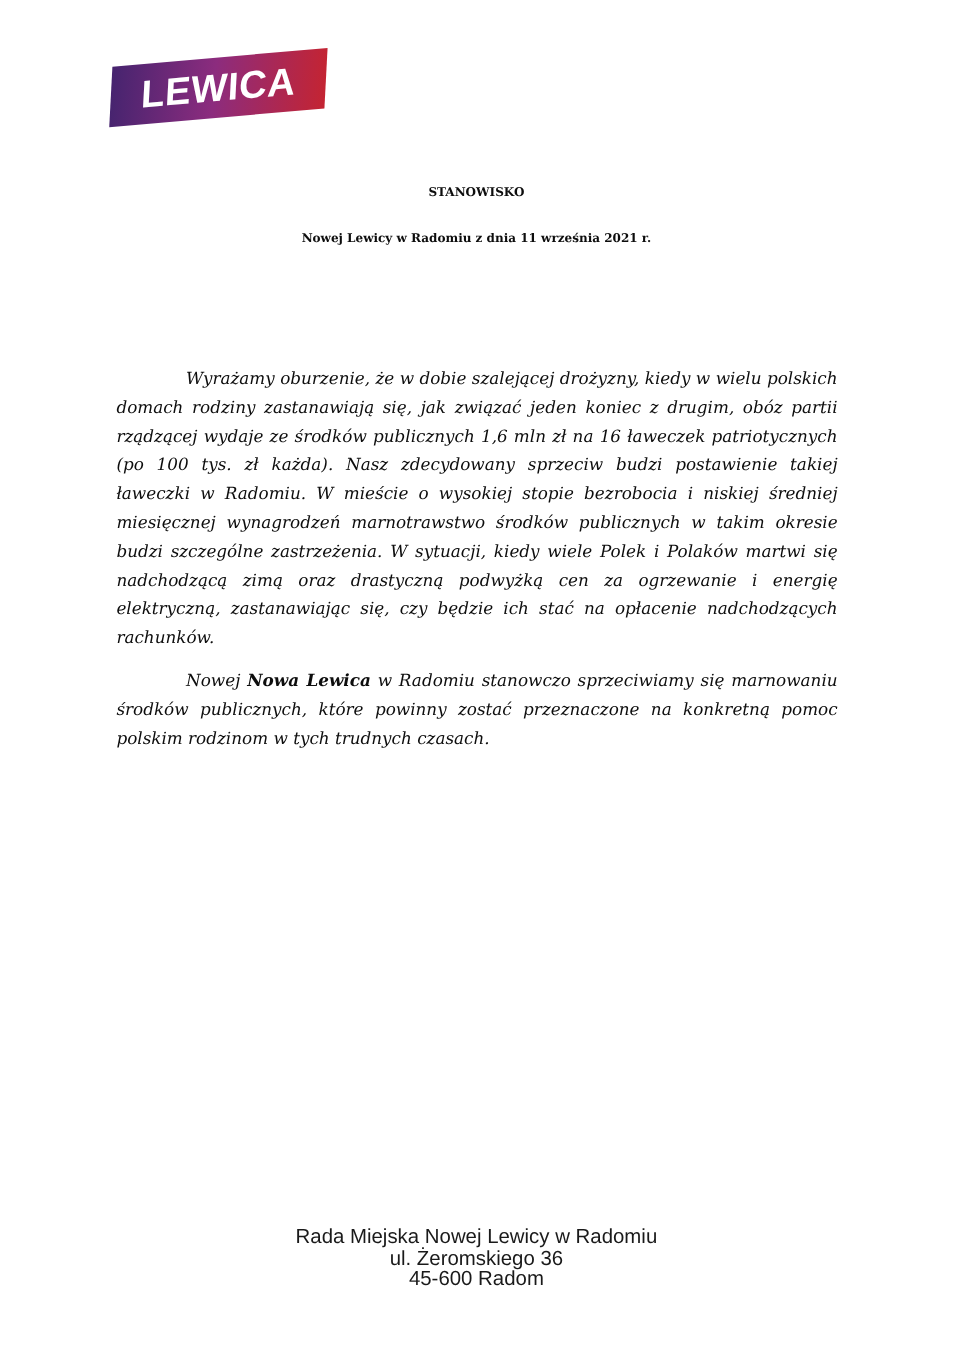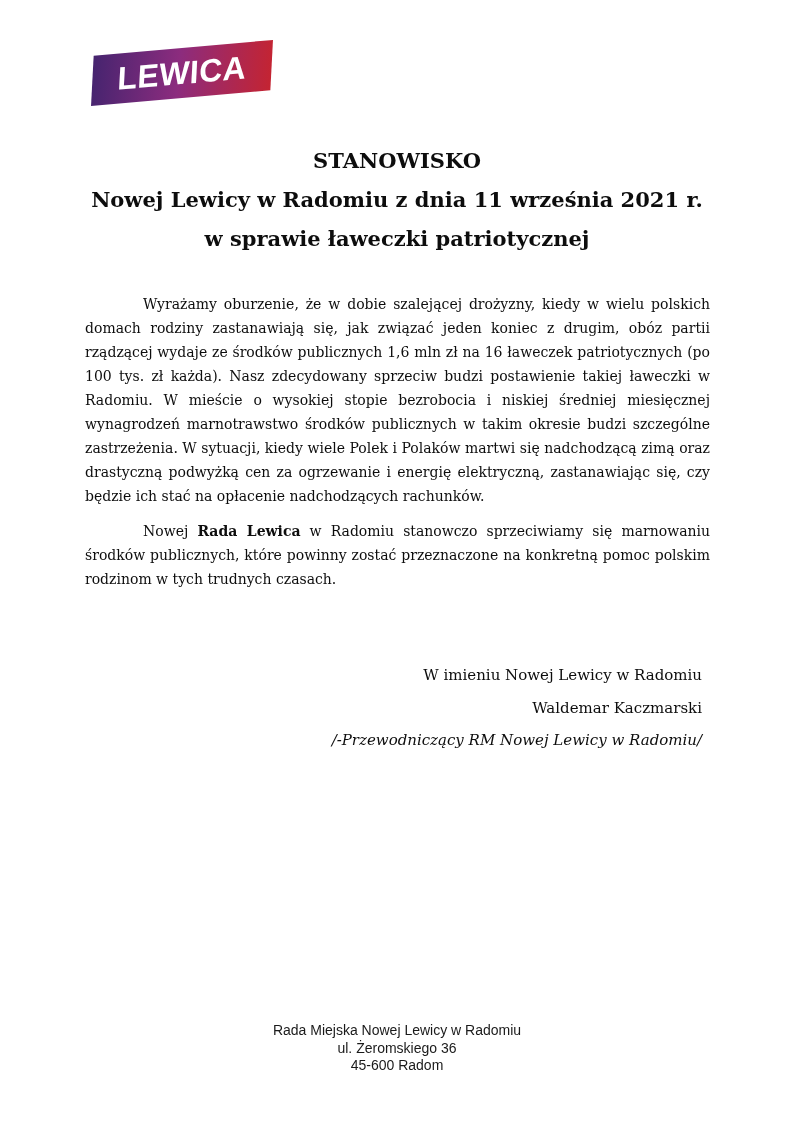--- a/index.html
+++ b/index.html
@@ -37,37 +37,37 @@
   }
 
   
   .heading {
     position: absolute;
     top: 141px;
     left: 0;
     width: 794px;
     text-align: center;
     font-weight: bold;
-    font-size: 21px;
+    font-size: 10px;
     line-height: 39px;
     color: #0d0d0d;
   }
 
   
   .body-text {
     position: absolute;
     left: 85px;
     top: 292px;
     width: 625px;
     font-size: 14px;
     line-height: 24px;
     text-align: justify;
     color: #0d0d0d;
   }
-  .body-text p { margin: 0; text-indent: 58px; }
+  .body-text p { margin: 12px; text-indent: 58px; font-style: italic; }
   .body-text p + p { margin-top: 11px; }
   .emphasis-bold { font-weight: bold; }
 
   
   .signature {
     position: absolute;
     left: 85px;
     top: 659px;
     width: 617px;
     text-align: right;
@@ -78,50 +78,44 @@
   .signature .italic { font-style: italic; }
 
   
   .footer {
     position: absolute;
     top: 1022px;
     left: 0;
     width: 794px;
     text-align: center;
     font-family: "Liberation Sans", sans-serif;
-    font-size: 14px;
+    font-size: 17px;
     line-height: 17.5px;
     color: #1a1a1a;
   }
 </style>
 </head>
 <body>
 
 <div class="page">
 
   <div class="logo">
     <span class="logo-text">LEWICA</span>
   </div>
 
   <div class="heading">
     <div>STANOWISKO</div>
     <div>Nowej Lewicy w Radomiu z dnia 11 września 2021 r.</div>
-    <div>w sprawie ławeczki patriotycznej</div>
   </div>
 
   <div class="body-text">
     <p>Wyrażamy oburzenie, że w dobie szalejącej drożyzny, kiedy w wielu polskich domach rodziny zastanawiają się, jak związać jeden koniec z drugim, obóz partii rządzącej wydaje ze środków publicznych 1,6 mln zł na 16 ławeczek patriotycznych (po 100 tys. zł każda). Nasz zdecydowany sprzeciw budzi postawienie takiej ławeczki w Radomiu. W mieście o wysokiej stopie bezrobocia i niskiej średniej miesięcznej wynagrodzeń marnotrawstwo środków publicznych w takim okresie budzi szczególne zastrzeżenia. W sytuacji, kiedy wiele Polek i Polaków martwi się nadchodzącą zimą oraz drastyczną podwyżką cen za ogrzewanie i energię elektryczną, zastanawiając się, czy będzie ich stać na opłacenie nadchodzących rachunków.</p>
-    <p><span>Nowej </span><span class="emphasis-bold">Rada Lewica</span><span> w Radomiu stanowczo sprzeciwiamy się marnowaniu środków publicznych, które powinny zostać przeznaczone na konkretną pomoc polskim rodzinom w tych trudnych czasach.</span></p>
+    <p><span>Nowej </span><span class="emphasis-bold">Nowa Lewica</span><span> w Radomiu stanowczo sprzeciwiamy się marnowaniu środków publicznych, które powinny zostać przeznaczone na konkretną pomoc polskim rodzinom w tych trudnych czasach.</span></p>
   </div>
 
-  <div class="signature">
-    <div>W imieniu Nowej Lewicy w Radomiu</div>
-    <div>Waldemar Kaczmarski</div>
-    <div class="italic">/-Przewodniczący RM Nowej Lewicy w Radomiu/</div>
-  </div>
 
   <div class="footer">
     <div>Rada Miejska Nowej Lewicy w Radomiu</div>
     <div>ul. Żeromskiego 36</div>
     <div>45-600 Radom</div>
   </div>
 
 </div>
 
 </body></html>

